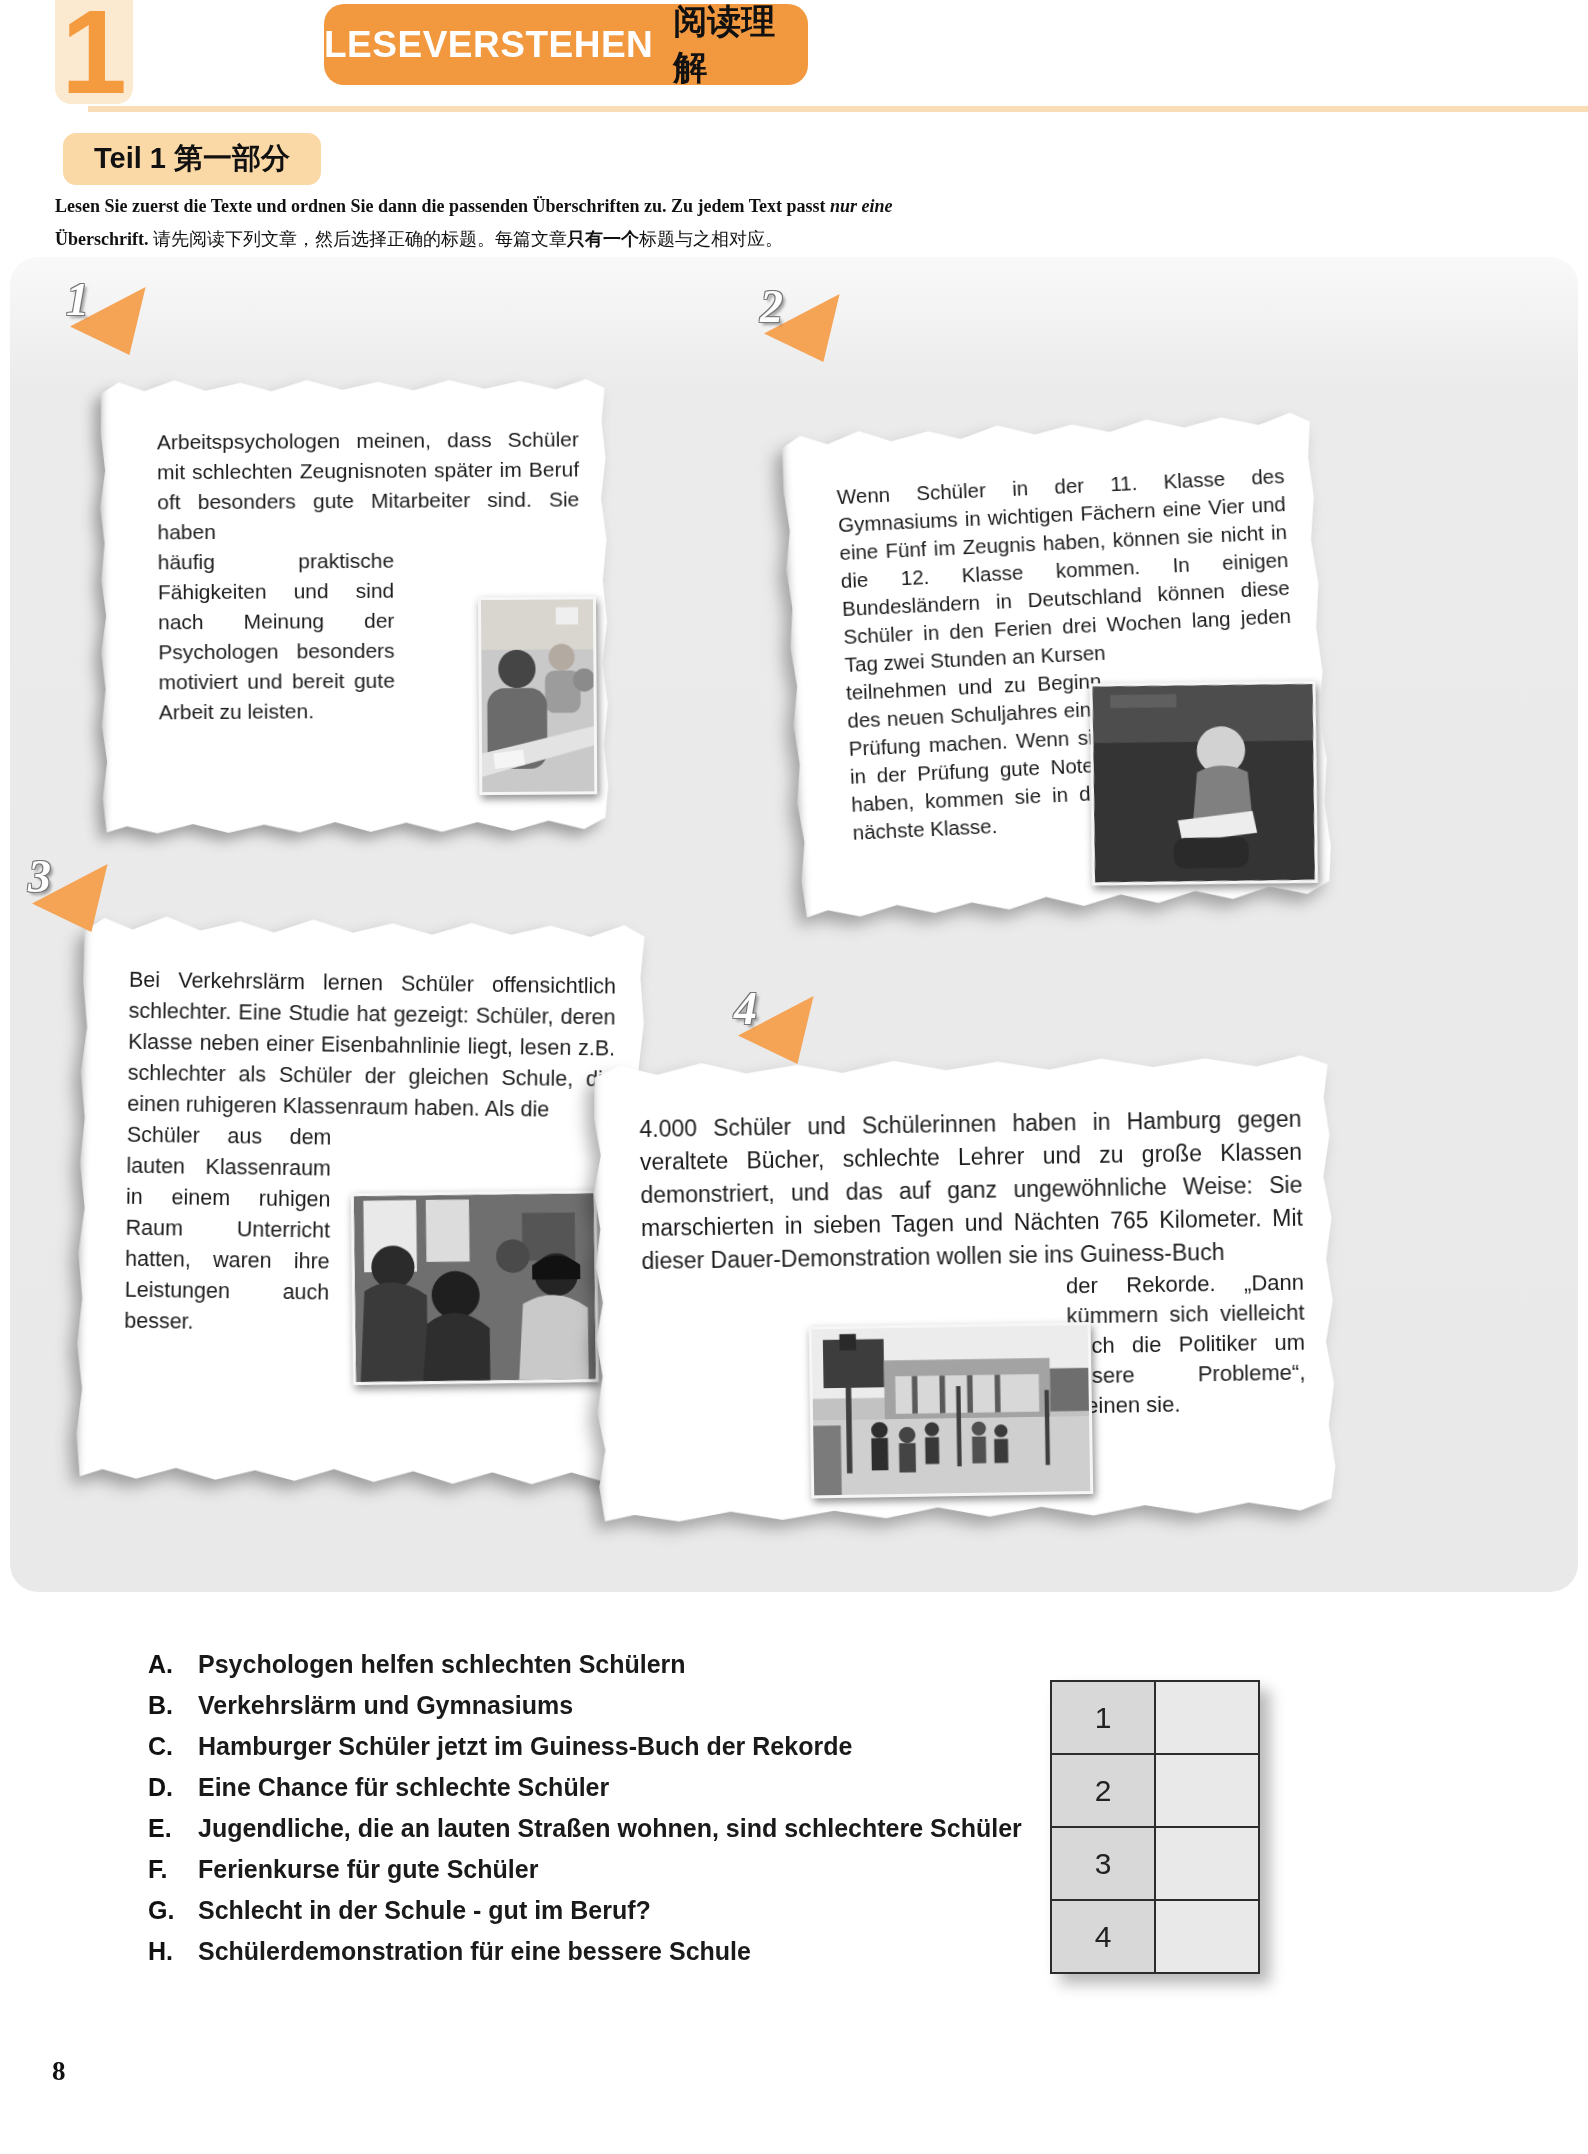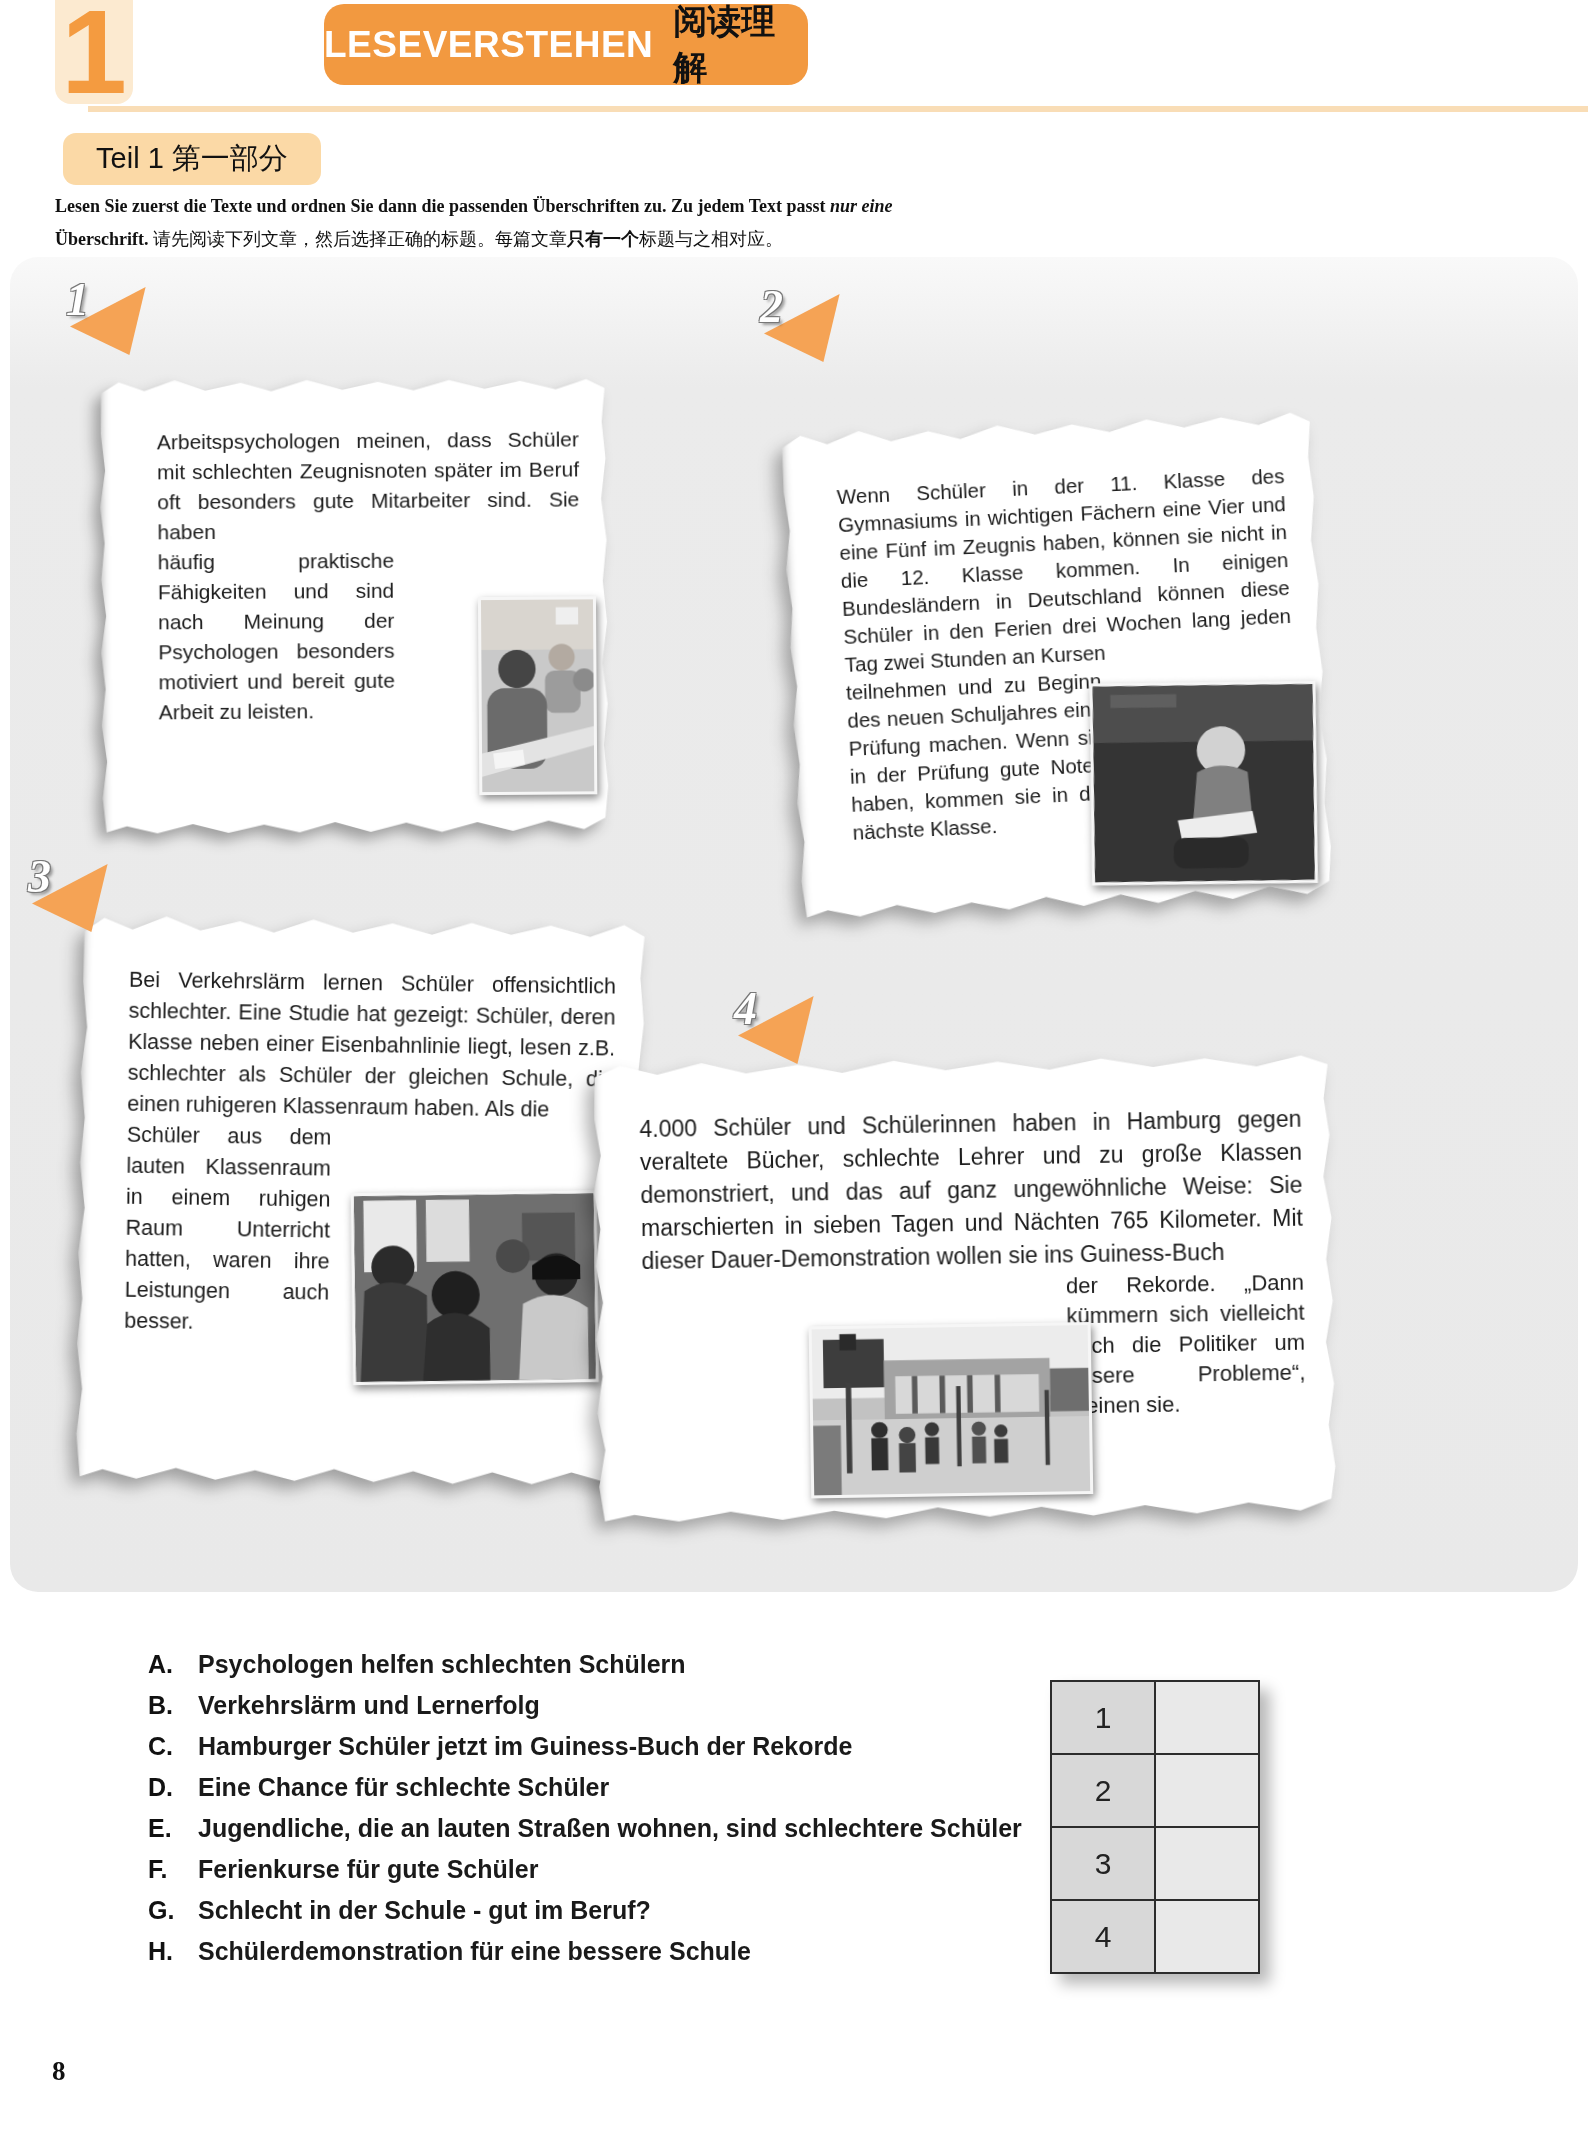--- a/index.html
+++ b/index.html
@@ -14,21 +14,21 @@
   .header-pill { position:absolute; left:324px; top:4px; width:484px; height:81px;
                  background:#f29940; border-radius:20px; display:flex; align-items:center;
                  justify-content:center; gap:20px; }
   .header-de { color:#ffffff; font-weight:bold; font-size:37px; letter-spacing:0.5px; }
   .header-zh { color:#111111; font-weight:bold; font-size:34px; }
   .header-line { position:absolute; left:88px; top:106px; width:1500px; height:6px;
                  background:#f9ddb6; }
   .teil-pill { position:absolute; left:63px; top:133px; width:258px; height:52px;
                background:#fbd9a6; border-radius:13px; display:flex; align-items:center;
                justify-content:center; }
-  .teil-label { font-weight:normal; font-size:29px; color:#111; }
+  .teil-label { font-weight:bold; font-size:29px; color:#111; }
 
   
   .instructions { position:absolute; left:55px; top:190px; width:1030px;
                   font-family:"Liberation Serif", serif; font-size:18px; line-height:33px; color:#111; }
   .instr-de { font-weight:bold; }
   .instr-em { font-weight:bold; font-style:italic; }
   .instr-zh { font-weight:normal; }
   .instr-zh-em { font-weight:bold; }
 
   
@@ -243,21 +243,21 @@
   <span class="tag-num">4</span>
 </div>
 
 <div class="options">
   <div class="option-row">
     <span class="option-letter">A.</span>
     <span class="option-text">Psychologen helfen schlechten Schülern</span>
   </div>
   <div class="option-row">
     <span class="option-letter">B.</span>
-    <span class="option-text">Verkehrslärm und Lernerfolg</span>
+    <span class="option-text">Verkehrslärm und Gymnasiums</span>
   </div>
   <div class="option-row">
     <span class="option-letter">C.</span>
     <span class="option-text">Hamburger Schüler jetzt im Guiness-Buch der Rekorde</span>
   </div>
   <div class="option-row">
     <span class="option-letter">D.</span>
     <span class="option-text">Eine Chance für schlechte Schüler</span>
   </div>
   <div class="option-row">

